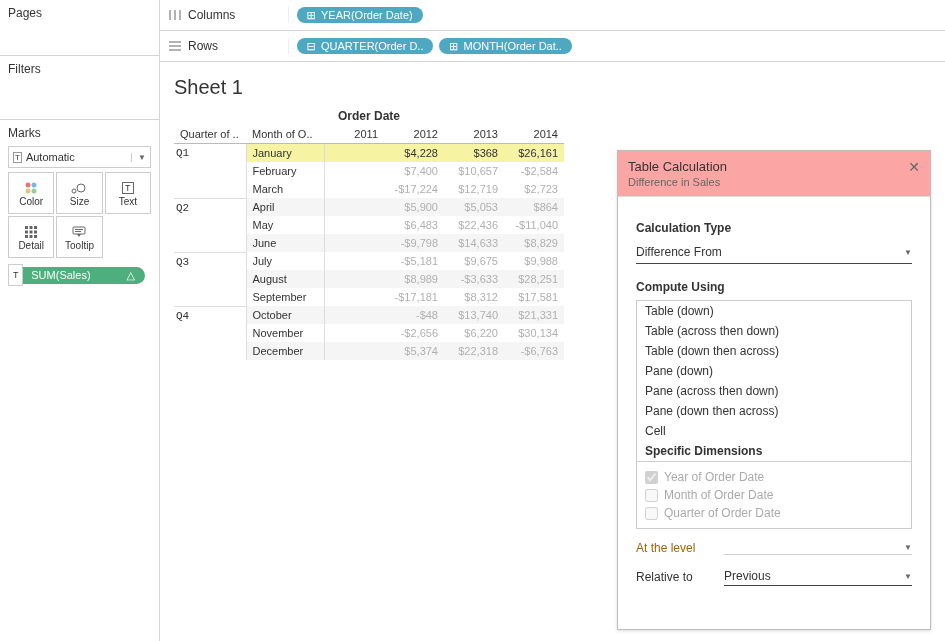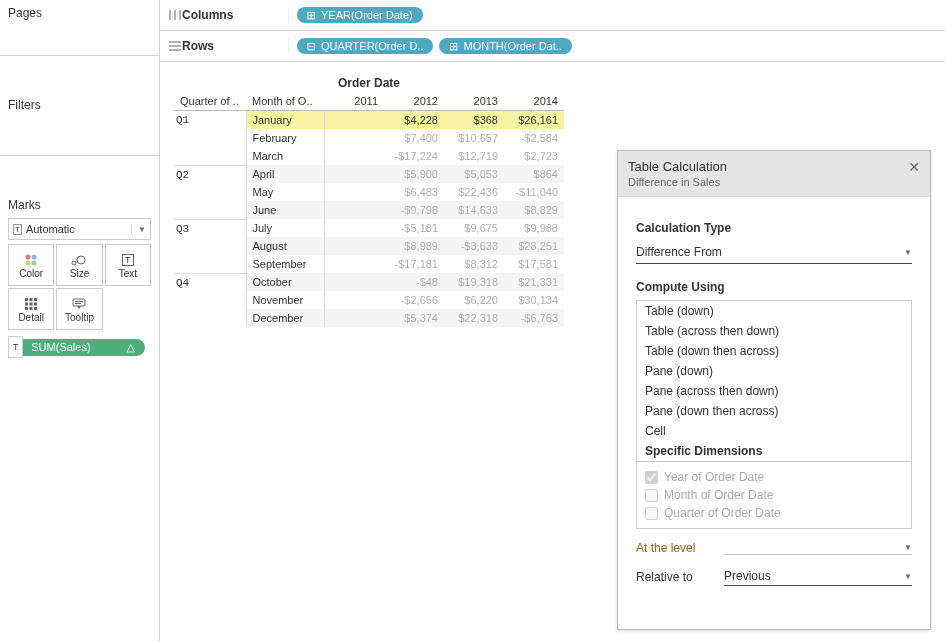--- a/index.html
+++ b/index.html
@@ -13,21 +13,20 @@
     overflow: hidden;
     position: relative;
   }
   .layout { display: flex; height: 100%; }
   .sidebar {
     width: 160px;
     flex-shrink: 0;
     border-right: 1px solid #d4d4d4;
     display: flex;
     flex-direction: column;
-    gap: 36px;
   }
   .panel {
     border-bottom: 1px solid #d4d4d4;
     padding: 6px 8px;
   }
   .panel-title { font-size: 12px; color: #333; }
   .panel.pages { height: 56px; }
   .panel.filters { height: 64px; }
   .panel.marks { flex: 1; border-bottom: none; }
   .marks-select {
@@ -90,22 +89,22 @@
     display: flex;
     align-items: center;
     border-bottom: 1px solid #d4d4d4;
     height: 31px;
     padding: 0 8px;
   }
   .shelf-row > .shelf-label {
     width: 120px;
     display: flex;
     align-items: center;
+    gap: 6px;
     font-size: 12px;
-    font-weight: bold;
   }
   .shelf-pills { flex: 1; display: flex; align-items: center; border-left: 1px solid #eee; padding-left: 8px; }
   .sheet-area { padding: 14px 14px 0 14px; position: relative; flex: 1; }
   .sheet-title { font-size: 20px; font-weight: 300; margin-bottom: 10px; }
   .table-title { text-align: center; font-size: 12px; font-weight: 600; width: 390px; margin-left: 0; }
   table.data {
     border-collapse: collapse;
     font-size: 11px;
     margin-top: 2px;
   }
@@ -129,21 +128,21 @@
     left: 617px;
     top: 150px;
     width: 314px;
     height: 480px;
     border: 1px solid #bdbdbd;
     background: #fff;
     box-shadow: 0 1px 3px rgba(0,0,0,.15);
     font-size: 12px;
   }
   .dialog-head {
-    background: #e5e5e5;
+    background: #fca5a5;
     padding: 8px 10px;
     border-bottom: 1px solid #ddd;
     display: flex;
     align-items: flex-start;
   }
   .dialog-head .titles { flex: 1; }
   .dialog-head .t1 { font-size: 13px; }
   .dialog-head .t2 { font-size: 11px; color: #666; margin-top: 2px; }
   .dialog-close { color: #666; cursor: pointer; font-size: 14px; }
   .dialog-body { padding: 16px 18px 8px 18px; }
@@ -307,20 +306,21 @@
           <span class="pill-ic">⊟</span>
           <span>QUARTER(Order D..</span>
         </span>
         <span class="pill pill-blue">
           <span class="pill-ic">⊞</span>
           <span>MONTH(Order Dat..</span>
         </span>
       </div>
     </div>
     <div class="sheet-area">
+      <div class="sheet-title">Sheet 1</div>
       <div class="table-title">Order Date</div>
       <table class="data">
         <thead>
             <tr id="head-row">
               <th class="c-quarter">Quarter of ..</th>
               <th class="c-month">Month of O..</th>
               <th>2011</th>
               <th>2012</th>
               <th>2013</th>
               <th>2014</th>
@@ -391,21 +391,21 @@
               <td class="val"></td>
               <td class="val">-$17,181</td>
               <td class="val">$8,312</td>
               <td class="val">$17,581</td>
             </tr>
             <tr class="stripe">
               <td class="q" rowspan="3">Q4</td>
               <td class="m">October</td>
               <td class="val"></td>
               <td class="val">-$48</td>
-              <td class="val">$19,318</td>
+              <td class="val">$13,740</td>
               <td class="val">$21,331</td>
             </tr>
             <tr>
               <td class="m">November</td>
               <td class="val"></td>
               <td class="val">-$2,656</td>
               <td class="val">$6,220</td>
               <td class="val">$30,134</td>
             </tr>
             <tr class="stripe">

